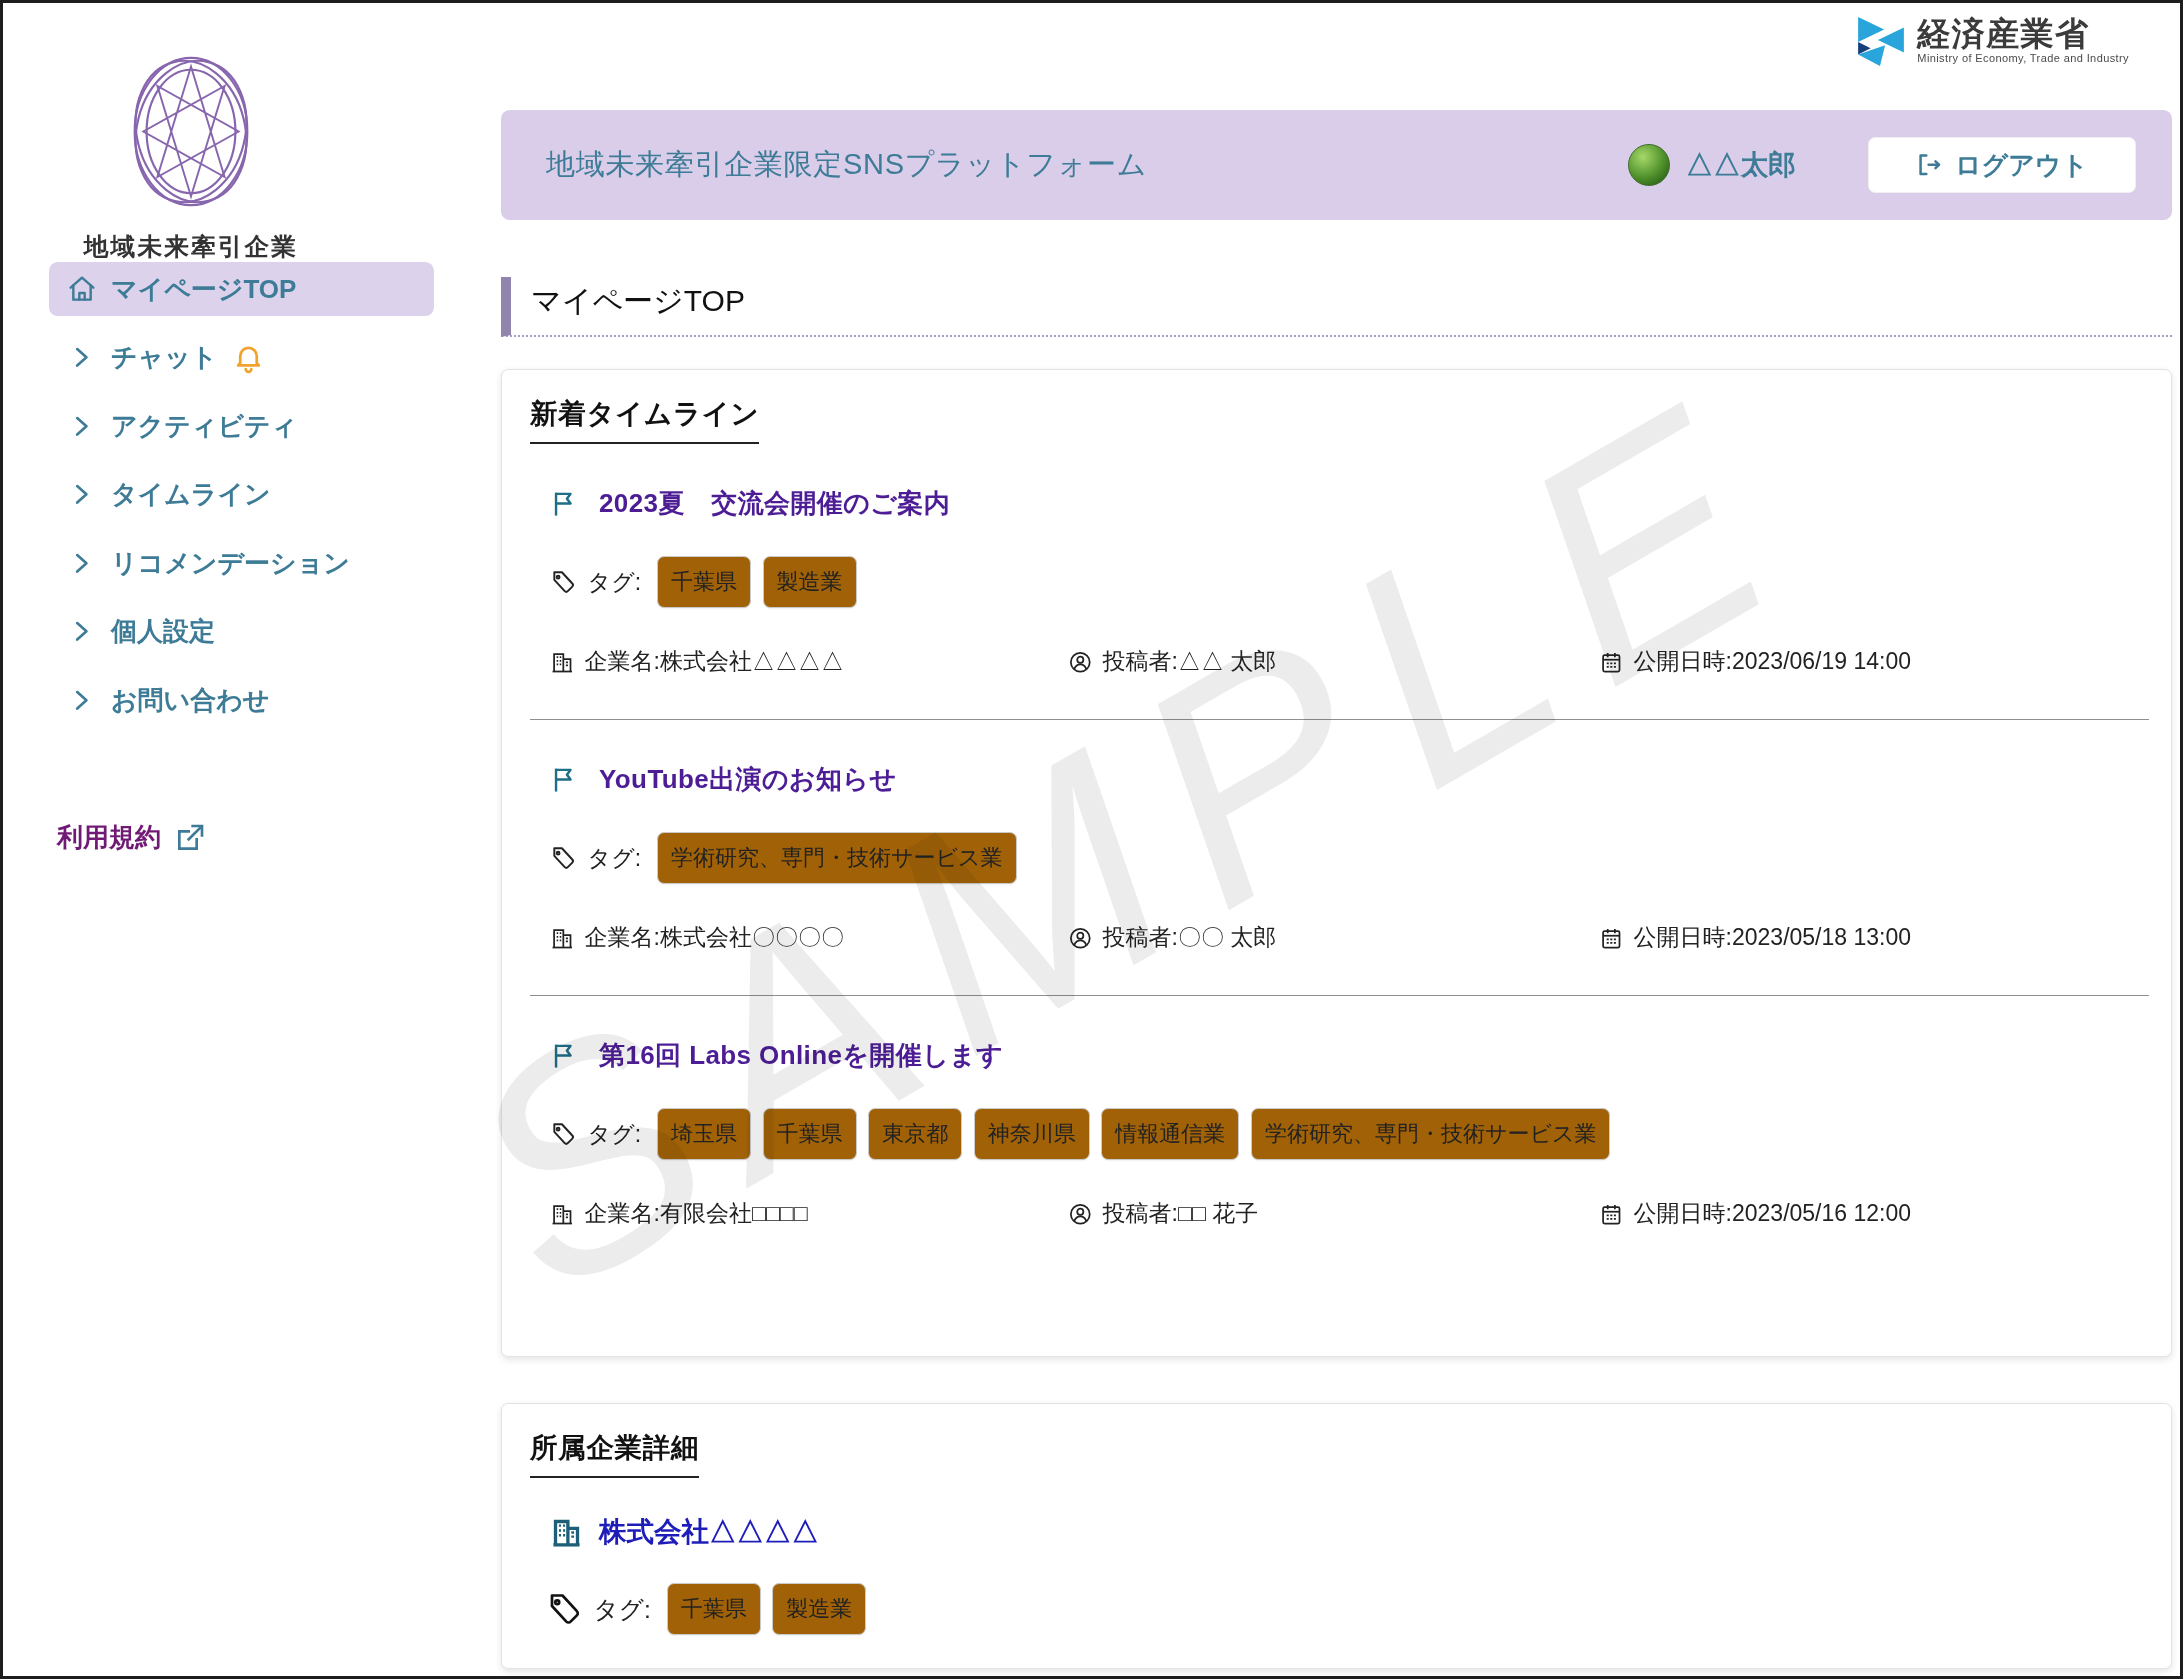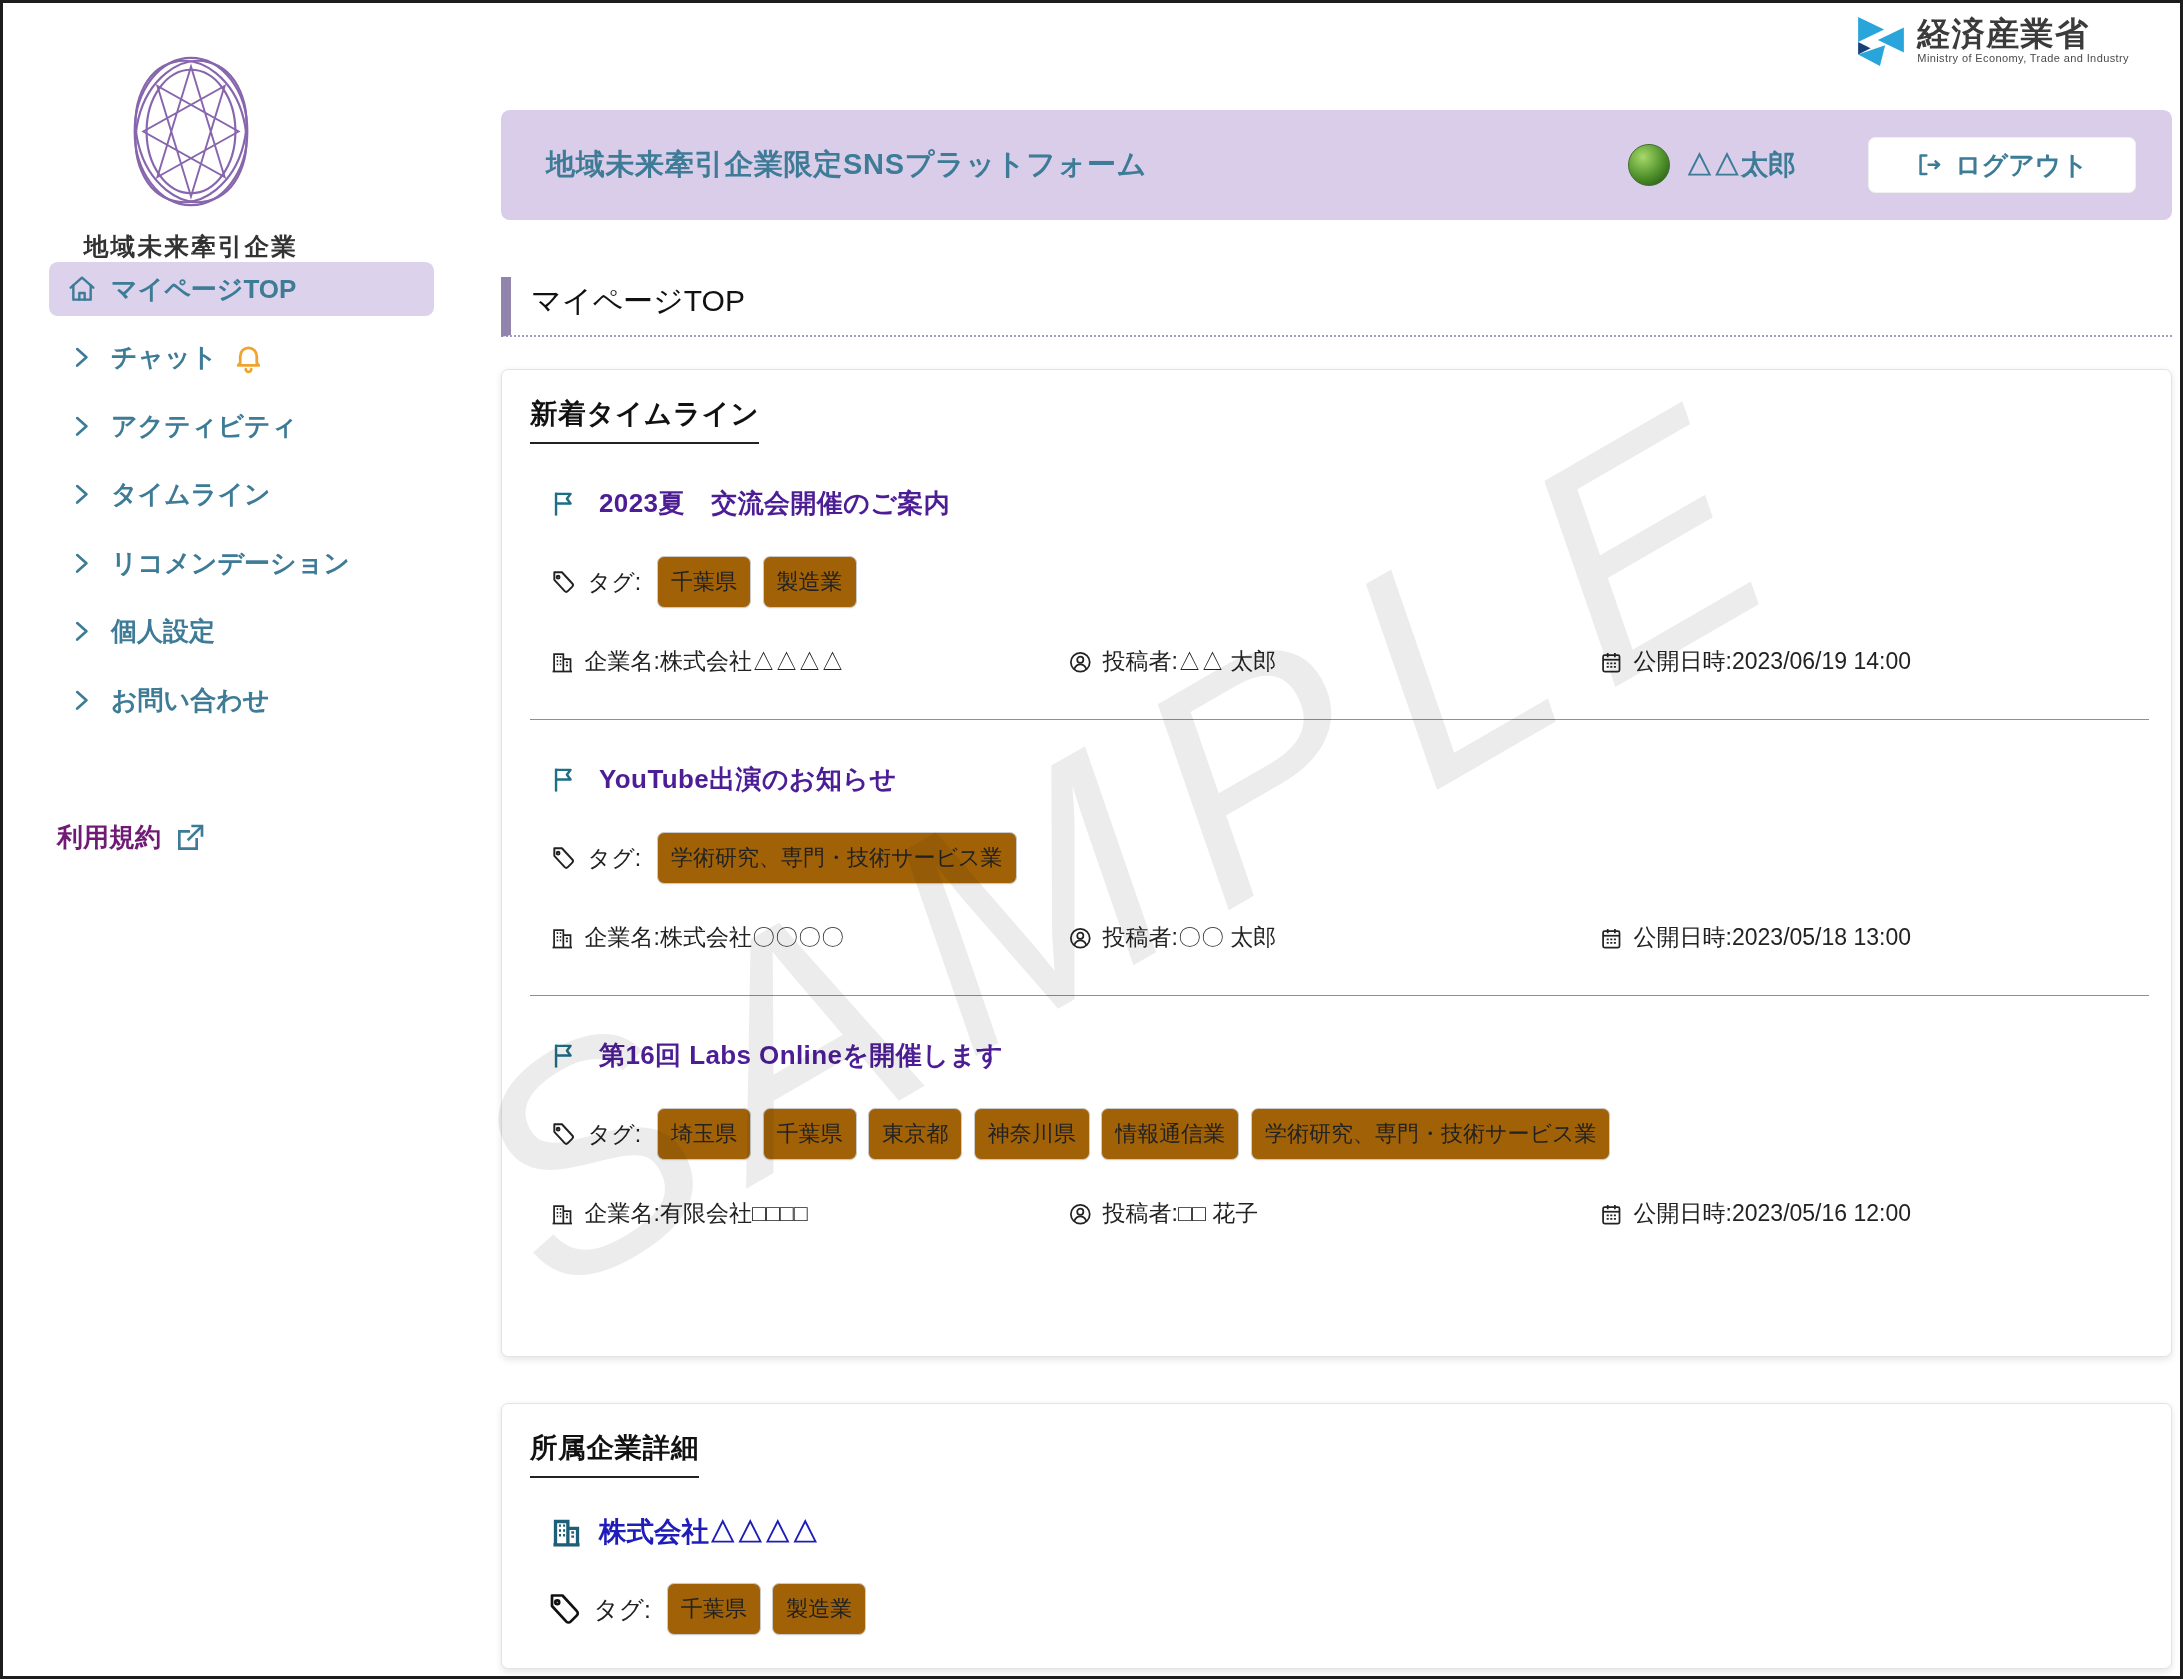--- a/index.html
+++ b/index.html
@@ -17,21 +17,21 @@
   .meti { position:absolute; right:51px; top:11.6px; display:flex; align-items:center; gap:10px; }
   .meti-mark { width:52px; height:52px; }
   .meti-name { font-size:33px; font-weight:600; color:#3b3b3b; letter-spacing:1.4px; line-height:1.05; }
   .meti-sub { font-size:11px; color:#4a4a4a; letter-spacing:0.4px; }
   
   .header-bar {
     position:absolute; left:498px; top:107px; width:1671px; height:110px;
     background:#d9cdea; border-radius:8.7px; display:flex; align-items:center;
     padding:0 36px 0 45px;
   }
-  .header-title { font-size:29px; font-weight:bold; color:#3d7b96; letter-spacing:0.7px; flex:0 0 auto; }
+  .header-title { font-size:29px; font-weight:normal; color:#3d7b96; letter-spacing:0.7px; flex:0 0 auto; }
   .header-spacer { flex:1; }
   .avatar {
     width:42px; height:42px; border-radius:50%;
     background:radial-gradient(circle at 35% 30%, #a6d96a, #4e8f2a 55%, #205315 95%);
     border:0.7px solid #3f6d2a; flex:0 0 auto;
   }
   .user-name { font-size:27.5px; font-weight:bold; color:#3d7b96; margin:0 72px 0 16px; }
   .logout-btn {
     display:flex; align-items:center; gap:11.6px; background:#ffffff;
     border:0.7px solid #f0f0f0; border-radius:7.2px; height:56px; padding:0 47px;

